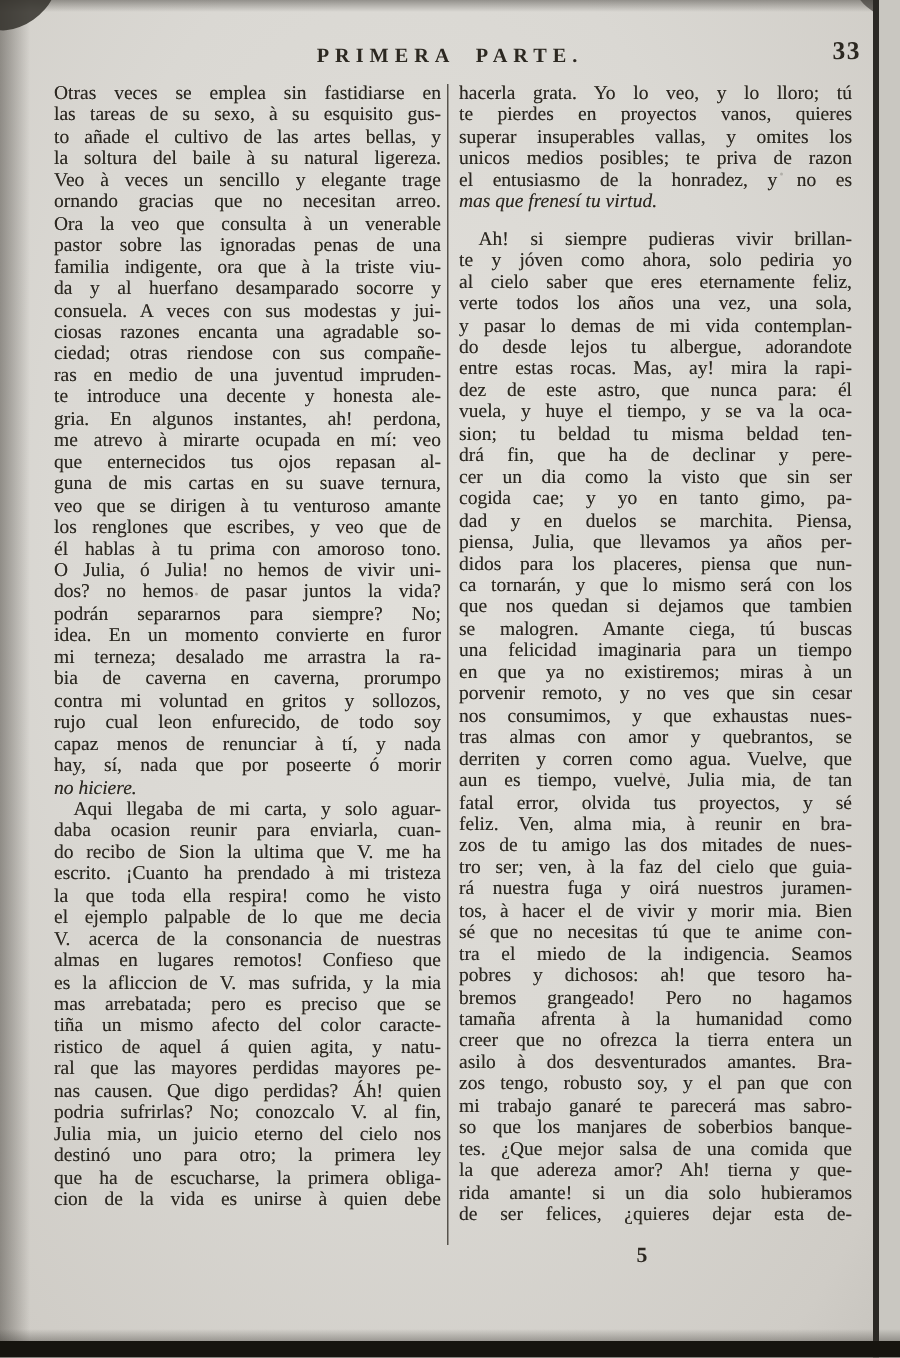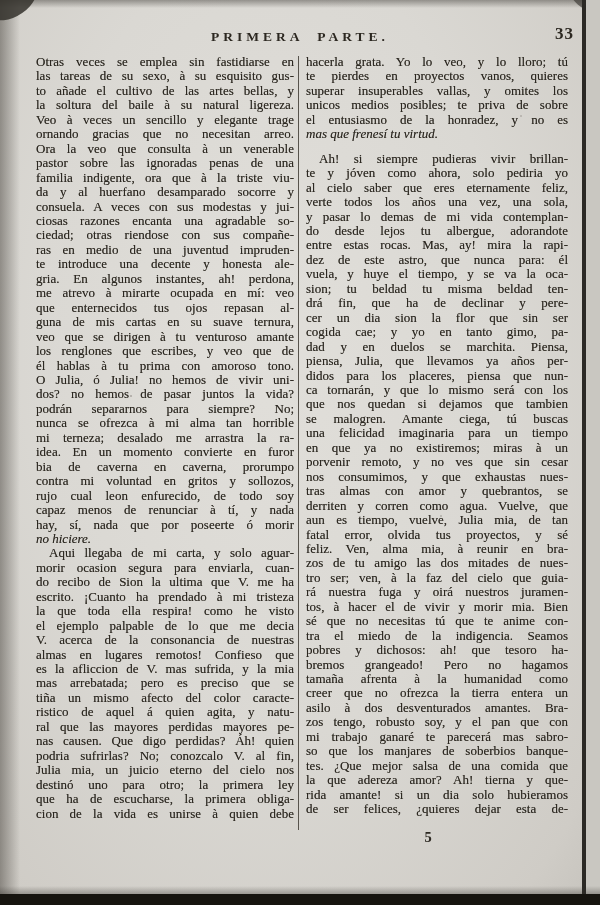--- a/index.html
+++ b/index.html
@@ -70,31 +70,30 @@
       <div class="line">gria. En algunos instantes, ah! perdona,</div>
       <div class="line">me atrevo à mirarte ocupada en mí: veo</div>
       <div class="line">que enternecidos tus ojos repasan al-</div>
       <div class="line">guna de mis cartas en su suave ternura,</div>
       <div class="line">veo que se dirigen à tu venturoso amante</div>
       <div class="line">los renglones que escribes, y veo que de</div>
       <div class="line">él hablas à tu prima con amoroso tono.</div>
       <div class="line">O Julia, ó Julia! no hemos de vivir uni-</div>
       <div class="line">dos? no hemos de pasar juntos la vida?</div>
       <div class="line">podrán separarnos para siempre? No;</div>
-      <div class="line">nunca se ofrezca à mi alma tan horrible</div>
+      <div class="line">idea. En un momento convierte en furor</div>
       <div class="line">mi terneza; desalado me arrastra la ra-</div>
-      <div class="line">idea. En un momento convierte en furor</div>
       <div class="line">bia de caverna en caverna, prorumpo</div>
       <div class="line">contra mi voluntad en gritos y sollozos,</div>
       <div class="line">rujo cual leon enfurecido, de todo soy</div>
       <div class="line">capaz menos de renunciar à tí, y nada</div>
       <div class="line">hay, sí, nada que por poseerte ó morir</div>
       <div class="line end">no hiciere.</div>
       <div class="line indent">Aqui llegaba de mi carta, y solo aguar-</div>
-      <div class="line">morir ocasion segura para enviarla, cuan-</div>
+      <div class="line">daba ocasion reunir para enviarla, cuan-</div>
       <div class="line">do recibo de Sion la ultima que V. me ha</div>
       <div class="line">escrito. ¡Cuanto ha prendado à mi tristeza</div>
       <div class="line">la que toda ella respira! como he visto</div>
       <div class="line">el ejemplo palpable de lo que me decia</div>
       <div class="line">V. acerca de la consonancia de nuestras</div>
       <div class="line">almas en lugares remotos! Confieso que</div>
       <div class="line">es la afliccion de V. mas sufrida, y la mia</div>
       <div class="line">mas arrebatada; pero es preciso que se</div>
       <div class="line">tiña un mismo afecto del color caracte-</div>
       <div class="line">ristico de aquel á quien agita, y natu-</div>
@@ -106,36 +105,36 @@
       <div class="line">que ha de escucharse, la primera obliga-</div>
       <div class="line">cion de la vida es unirse à quien debe</div>
     </div>
 
   <div class="divider"></div>
 
   <div class="col col-right">
       <div class="line">hacerla grata. Yo lo veo, y lo lloro; tú</div>
       <div class="line">te pierdes en proyectos vanos, quieres</div>
       <div class="line">superar insuperables vallas, y omites los</div>
-      <div class="line">unicos medios posibles; te priva de sobre</div>
+      <div class="line">unicos medios posibles; te priva de razon</div>
       <div class="line">el entusiasmo de la honradez, y no es</div>
       <div class="line end">mas que frenesí tu virtud.</div>
       <div class="line blank"></div>
       <div class="line indent">Ah! si siempre pudieras vivir brillan-</div>
       <div class="line">te y jóven como ahora, solo pediria yo</div>
       <div class="line">al cielo saber que eres eternamente feliz,</div>
       <div class="line">verte todos los años una vez, una sola,</div>
       <div class="line">y pasar lo demas de mi vida contemplan-</div>
       <div class="line">do desde lejos tu albergue, adorandote</div>
       <div class="line">entre estas rocas. Mas, ay! mira la rapi-</div>
       <div class="line">dez de este astro, que nunca para: él</div>
       <div class="line">vuela, y huye el tiempo, y se va la oca-</div>
       <div class="line">sion; tu beldad tu misma beldad ten-</div>
       <div class="line">drá fin, que ha de declinar y pere-</div>
-      <div class="line">cer un dia sion la flor que sin ser</div>
+      <div class="line">cer un dia como la visto que sin ser</div>
       <div class="line">cogida cae; y yo en tanto gimo, pa-</div>
       <div class="line">dad y en duelos se marchita. Piensa,</div>
       <div class="line">piensa, Julia, que llevamos ya años per-</div>
       <div class="line">didos para los placeres, piensa que nun-</div>
       <div class="line">ca tornarán, y que lo mismo será con los</div>
       <div class="line">que nos quedan si dejamos que tambien</div>
       <div class="line">se malogren. Amante ciega, tú buscas</div>
       <div class="line">una felicidad imaginaria para un tiempo</div>
       <div class="line">en que ya no existiremos; miras à un</div>
       <div class="line">porvenir remoto, y no ves que sin cesar</div>

